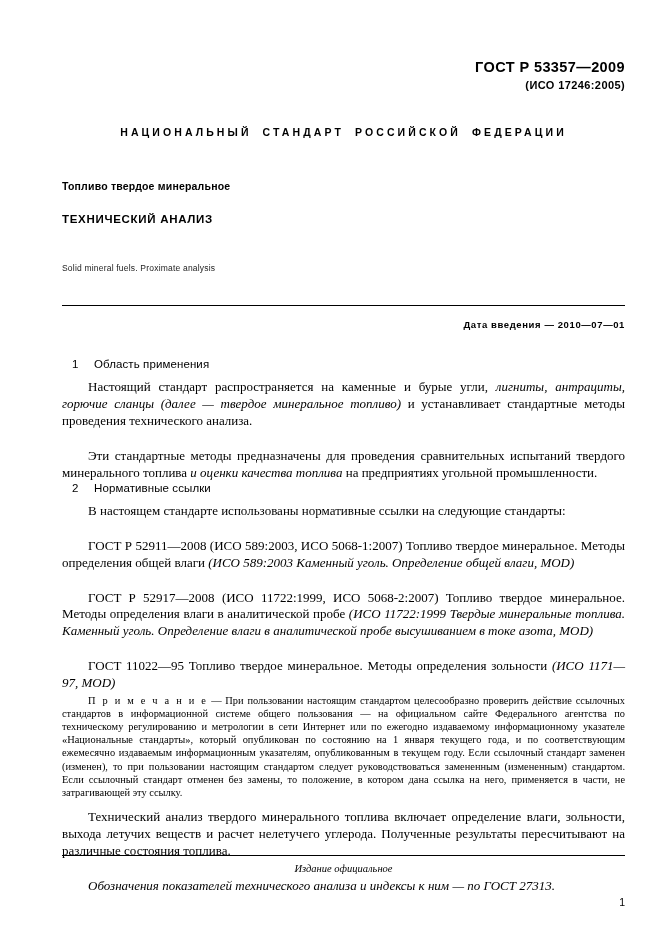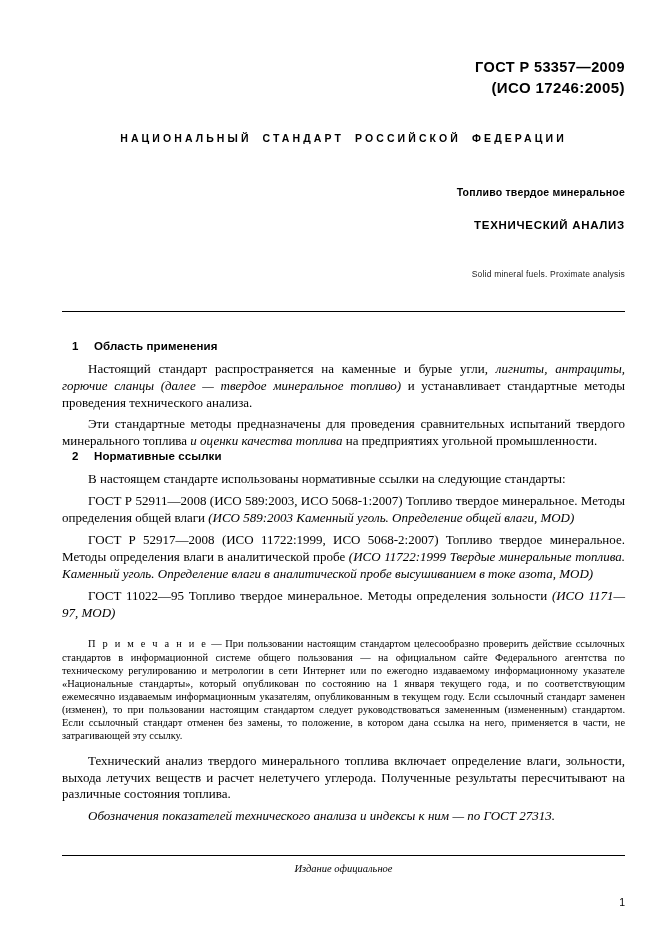--- a/index.html
+++ b/index.html
@@ -28,36 +28,36 @@
   .gost-header {
     text-align: right;
     margin-top: 58px;
     font-family: "Liberation Sans", sans-serif;
     font-weight: bold;
     font-size: 14.5px;
     line-height: 1.35;
     letter-spacing: 0.4px;
   }
   .gost-header .line2 {
-    font-size: 15px;
+    font-size: 11px;
   }
 
   .nat-standard {
     margin-top: 34px;
     text-align: center;
     font-family: "Liberation Sans", sans-serif;
     font-weight: bold;
     font-size: 10.5px;
     letter-spacing: 3.1px;
     word-spacing: 5px;
   }
 
   .title-block {
     margin-top: 42px;
-    text-align: right;
+    text-align: left;
   }
   .title-main {
     font-family: "Liberation Sans", sans-serif;
     font-weight: bold;
     font-size: 10.5px;
     letter-spacing: 0.2px;
   }
   .title-sub {
     margin-top: 21px;
     font-family: "Liberation Sans", sans-serif;
@@ -88,47 +88,47 @@
     font-size: 9.5px;
     letter-spacing: 0.6px;
   }
 
   
   .content {
     margin-top: 28px;
   }
   h2.section {
     font-family: "Liberation Sans", sans-serif;
-    font-weight: bold;
+    font-weight: normal;
     font-size: 11.5px;
     margin: 0 0 9px 0;
     padding-left: 32px;
     letter-spacing: 0.1px;
   }
   h2.section .num {
     display: inline-block;
     width: 22px;
     margin-left: -22px;
   }
   .sec-gap { margin-top: 22px; }
 
   p.para {
     margin: 0 0 0 0;
     font-size: 13px;
     line-height: 1.30;
     text-align: justify;
     text-indent: 26px;
     hyphens: none;
   }
-  p.para + p.para { margin-top: 5px; }
+  p.para + p.para { margin-top: 18px; }
 
   .it { font-style: italic; }
 
   .note {
-    margin-top: 16px;
+    margin-top: 2px;
     font-size: 10.4px;
     line-height: 1.26;
     text-align: justify;
     text-indent: 26px;
   }
   .note .note-label {
     letter-spacing: 1.6px;
   }
 
   
@@ -171,20 +171,21 @@
   <div class="nat-standard">НАЦИОНАЛЬНЫЙ СТАНДАРТ РОССИЙСКОЙ ФЕДЕРАЦИИ</div>
 
   <div class="title-block">
     <div class="title-main">Топливо твердое минеральное</div>
     <div class="title-sub">ТЕХНИЧЕСКИЙ АНАЛИЗ</div>
     <div class="title-en">Solid mineral fuels. Proximate analysis</div>
   </div>
 
   <hr class="rule">
 
+  <div class="date-line">Дата введения — 2010—07—01</div>
 
   <div class="content">
 
     <h2 class="section">
       <span class="num">1</span><span>Область применения</span>
     </h2>
     <p class="para">Настоящий стандарт распространяется на каменные и бурые угли, <span class="it">лигниты, антрациты, горючие сланцы (далее — твердое минеральное топливо)</span> и устанавливает стандартные методы проведения технического анализа.</p>
     <p class="para">Эти стандартные методы предназначены для проведения сравнительных испытаний твердого минерального топлива <span class="it">и оценки качества топлива</span> на предприятиях угольной промышленности.</p>
 
     <h2 class="section sec-gap">

